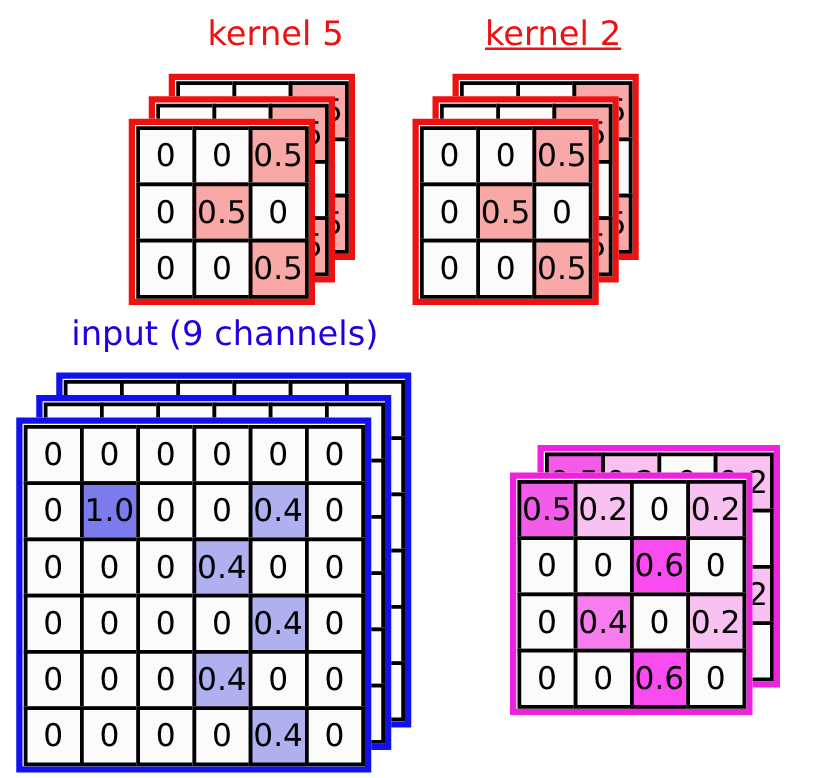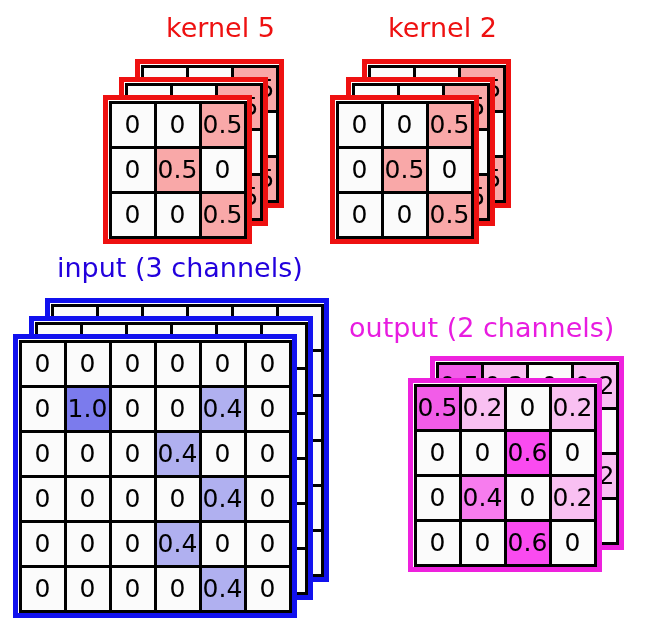--- a/index.html
+++ b/index.html
@@ -96,21 +96,21 @@
         <div class="cell">0</div>
         <div class="cell" style="background: rgb(249, 168, 168);">0.5</div>
         <div class="cell">0</div>
         <div class="cell" style="background: rgb(249, 168, 168);">0.5</div>
         <div class="cell">0</div>
         <div class="cell">0</div>
         <div class="cell">0</div>
         <div class="cell" style="background: rgb(249, 168, 168);">0.5</div>
       </div>
     </div>
-    <div class="title" style="left: 388px; top: 14px; color: rgb(238, 17, 17);">kernel 2</div>
+    <div class="title" style="left: 388px; top: 14px; color: rgb(238, 17, 17); text-decoration: underline;">kernel 2</div>
     <div class="block" style="left: 0px; top: 0px;">
       <div class="layer k-layer" style="border-color: rgb(238, 17, 17); left: 362px; top: 59px; grid-template-columns: repeat(3, 45px); grid-template-rows: repeat(3, 45px); z-index: 10;">
         <div class="cell">0</div>
         <div class="cell">0</div>
         <div class="cell" style="background: rgb(249, 168, 168);">0.5</div>
         <div class="cell">0</div>
         <div class="cell" style="background: rgb(249, 168, 168);">0.5</div>
         <div class="cell">0</div>
         <div class="cell">0</div>
         <div class="cell">0</div>
@@ -132,21 +132,21 @@
         <div class="cell">0</div>
         <div class="cell" style="background: rgb(249, 168, 168);">0.5</div>
         <div class="cell">0</div>
         <div class="cell" style="background: rgb(249, 168, 168);">0.5</div>
         <div class="cell">0</div>
         <div class="cell">0</div>
         <div class="cell">0</div>
         <div class="cell" style="background: rgb(249, 168, 168);">0.5</div>
       </div>
     </div>
-    <div class="title" style="left: 57px; top: 254px; color: rgb(34, 0, 221);">input (3 channels)</div>
+    <div class="title" style="left: 57px; top: 254px; color: rgb(34, 0, 221);">input (9 channels)</div>
     <div class="block" style="left: 0px; top: 0px;">
       <div class="layer i-layer" style="border-color: rgb(17, 17, 238); left: 45px; top: 298px; grid-template-columns: repeat(6, 45px); grid-template-rows: repeat(6, 45px); z-index: 10;">
         <div class="cell">0</div>
         <div class="cell">0</div>
         <div class="cell">0</div>
         <div class="cell">0</div>
         <div class="cell">0</div>
         <div class="cell">0</div>
         <div class="cell">0</div>
         <div class="cell" style="background: rgb(123, 123, 237);">1.0</div>
@@ -249,21 +249,20 @@
         <div class="cell">0</div>
         <div class="cell">0</div>
         <div class="cell">0</div>
         <div class="cell">0</div>
         <div class="cell">0</div>
         <div class="cell">0</div>
         <div class="cell" style="background: rgb(176, 176, 240);">0.4</div>
         <div class="cell">0</div>
       </div>
     </div>
-    <div class="title" style="left: 349px; top: 314px; color: rgb(232, 28, 224);">output (2 channels)</div>
     <div class="block" style="left: 0px; top: 0px;">
       <div class="layer o-layer" style="border-color: rgb(238, 34, 221); left: 430px; top: 356px; grid-template-columns: repeat(4, 45px); grid-template-rows: repeat(4, 45px); z-index: 10;">
         <div class="cell" style="background: rgb(242, 92, 232);">0.5</div>
         <div class="cell" style="background: rgb(249, 192, 242);">0.2</div>
         <div class="cell">0</div>
         <div class="cell" style="background: rgb(249, 192, 242);">0.2</div>
         <div class="cell">0</div>
         <div class="cell">0</div>
         <div class="cell" style="background: rgb(250, 75, 240);">0.6</div>
         <div class="cell">0</div>

